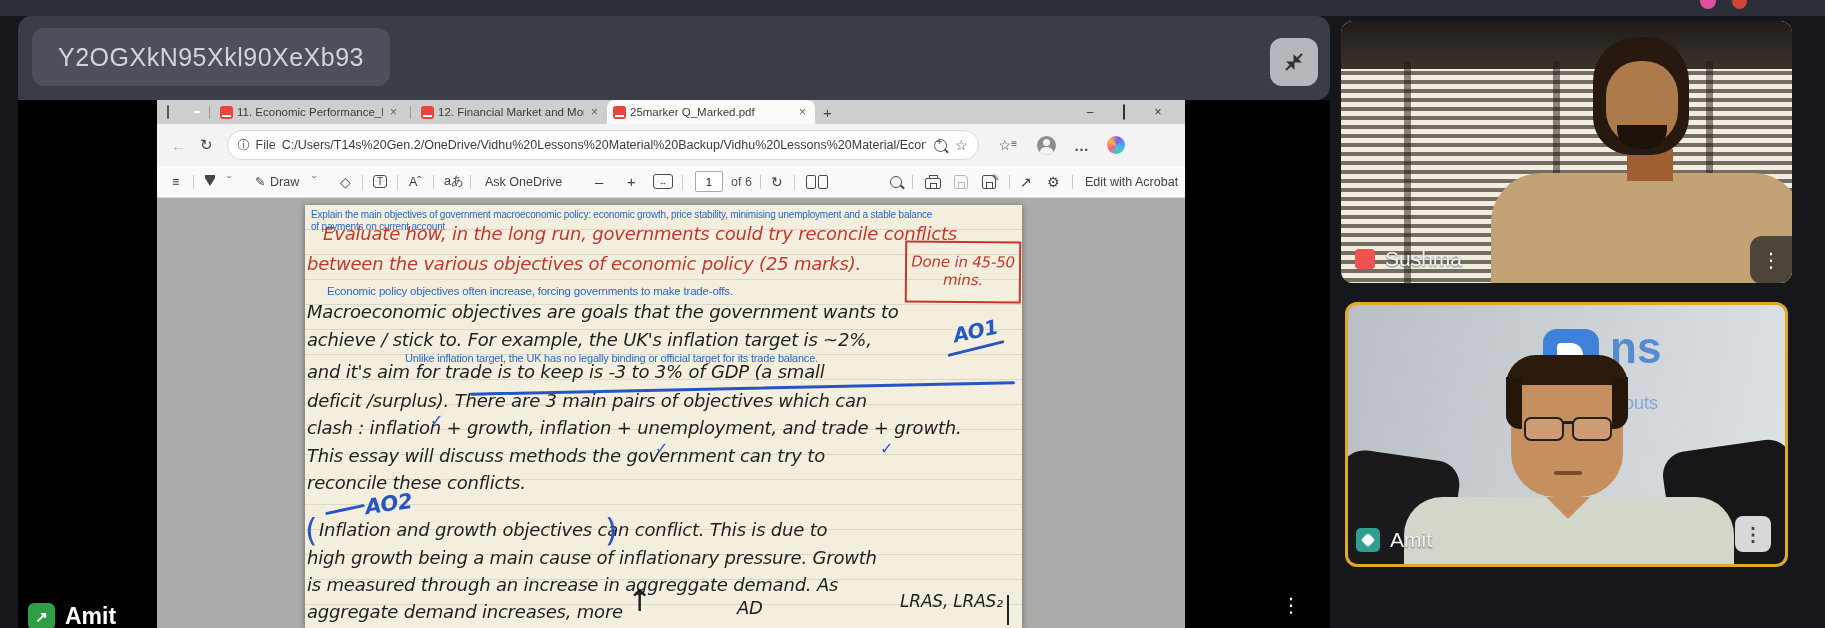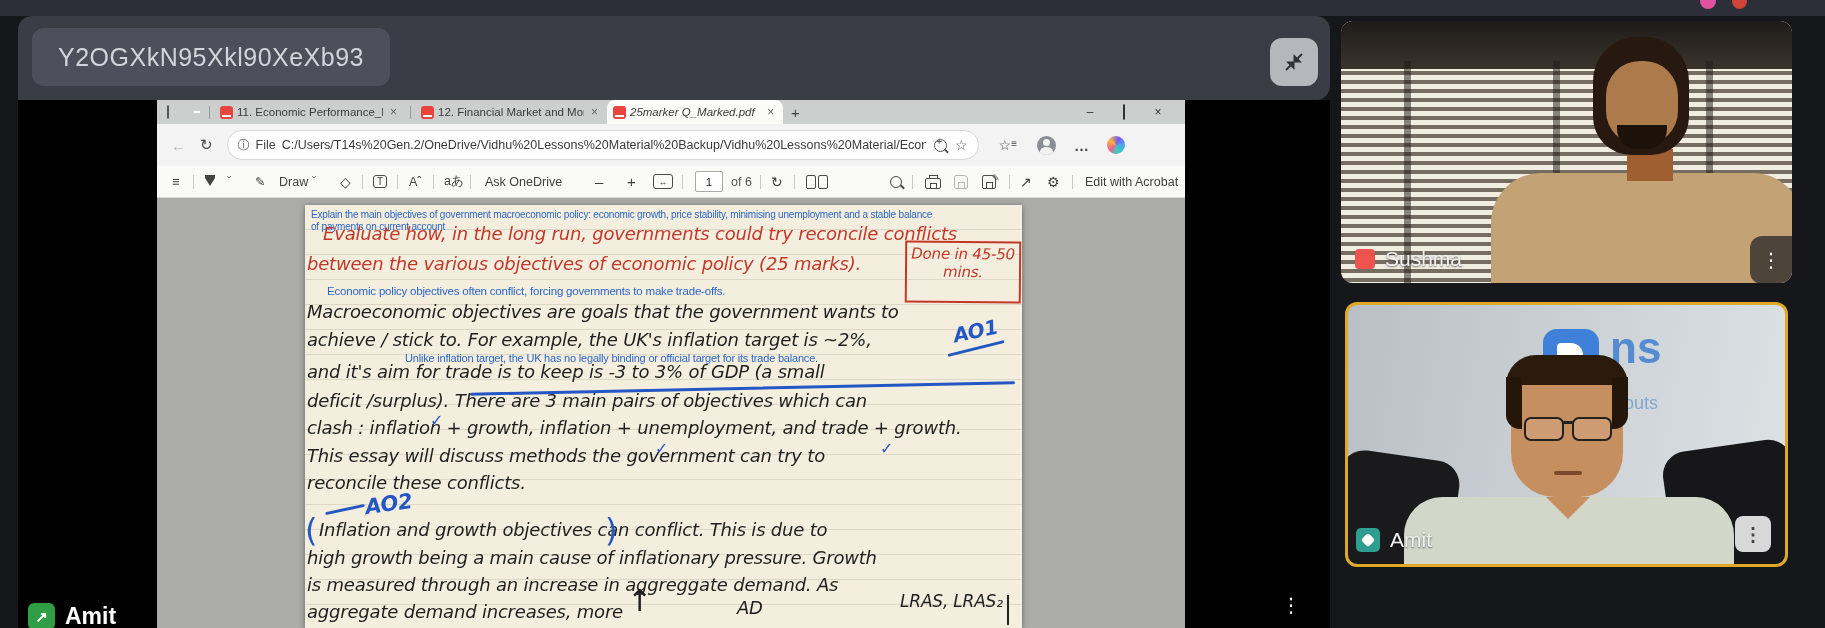--- a/index.html
+++ b/index.html
@@ -146,21 +146,21 @@
           <span class="pdficon"></span>
           <span class="ttl">11. Economic Performance_Notes</span>
           <span class="tclose">×</span>
         </div>
         <span class="vsep"></span>
         <div class="tab" style="width:192px;">
           <span class="pdficon"></span>
           <span class="ttl">12. Financial Market and Monetar</span>
           <span class="tclose">×</span>
         </div>
-        <div class="tab active" style="width:176px;font-style:italic;">
+        <div class="tab active" style="width:208px;">
           <span class="pdficon"></span>
           <span class="ttl">25marker Q_Marked.pdf</span>
           <span class="tclose">×</span>
         </div>
         <span class="newtab">+</span>
         <div class="winctl" style="left:916px;">
           <span class="wbtn">–</span>
           <span class="wbtn"><span class="restorebox"></span></span>
           <span class="wbtn">×</span>
         </div>
@@ -183,21 +183,21 @@
       </div>
 
       <div class="abs pdfbar">
         <span class="pb" style="left:15px;">≡</span>
         <span class="pbs" style="left:36px;"></span>
         <span class="pb" style="left:48px;">
             <span class="hlnib"></span>
           </span>
         <span class="pb" style="left:70px;color:#777;">ˇ</span>
         <span class="pb" style="left:98px;">✎</span>
-        <span class="pb" style="left:122px;">Draw</span>
+        <span class="pb" style="left:113px;">Draw</span>
         <span class="pb" style="left:155px;color:#777;">ˇ</span>
         <span class="pb" style="left:183px;font-size:14px;">◇</span>
         <span class="pbs" style="left:205px;"></span>
         <span class="pb" style="left:216px;">
             <span style="border:1.3px solid #4a4a4a;border-radius:3px;padding:0 3px;font-size:10px;">T</span>
           </span>
         <span class="pbs" style="left:240px;"></span>
         <span class="pb" style="left:252px;">Aˆ</span>
         <span class="pbs" style="left:276px;"></span>
         <span class="pb" style="left:287px;">aあ</span>
@@ -247,24 +247,24 @@
         <span class="pb" style="left:928px;">Edit with Acrobat</span>
       </div>
 
       <div class="abs viewer">
         <div class="abs paper">
           <span class="typed" style="left:6px;top:4px;">Explain the main objectives of government macroeconomic policy: economic growth, price stability, minimising unemployment and a stable balance</span>
           <span class="typed" style="left:6px;top:16px;">of payments on current account</span>
           <span class="hw red" style="left:18px;top:18px;">Evaluate how, in the long run, governments could try reconcile conflicts</span>
           <span class="hw red" style="left:2px;top:48px;">between the various objectives of economic policy (25 marks).</span>
           <div class="donebox">
-            <span class="hw red" style="position:static;font-size:15px;display:block;margin-top:2px;">Done in 45-50</span>
+            <span class="hw red" style="position:static;font-size:15px;display:block;margin-top:10px;">Done in 45-50</span>
             <span class="hw red" style="position:static;font-size:15px;display:block;">mins.</span>
           </div>
-          <span class="typed" style="left:22px;top:80px;font-size:11.5px;">Economic policy objectives often conflict, forcing governments to make trade-offs.</span>
+          <span class="typed" style="left:22px;top:80px;font-size:11.5px;">Economic policy objectives often increase, forcing governments to make trade-offs.</span>
 
           <span class="hw" style="left:2px;top:96px;">Macroeconomic objectives are goals that the government wants to</span>
           <span class="hw" style="left:2px;top:124px;">achieve / stick to. For example, the UK's inflation target is ~2%,</span>
           <span class="hw blue" style="left:648px;top:114px;font-weight:bold;font-size:20px;transform:rotate(-12deg);">AO1</span>
           <div class="inkline" style="left:642px;top:142px;width:58px;height:3px;transform:rotate(-14deg);"></div>
           <span class="typed" style="left:100px;top:147px;font-size:11px;">Unlike inflation target, the UK has no legally binding or official target for its trade balance.</span>
           <span class="hw" style="left:2px;top:156px;">and it's aim for trade is to keep is -3 to 3% of GDP (a small</span>
           <div class="inkline" style="left:165px;top:182px;width:545px;height:3px;transform:rotate(-1.2deg);"></div>
           <span class="hw" style="left:2px;top:185px;">deficit /surplus). There are 3 main pairs of objectives which can</span>
           <span class="hw" style="left:2px;top:212px;">clash : inflation + growth, inflation + unemployment, and trade + growth.</span>

